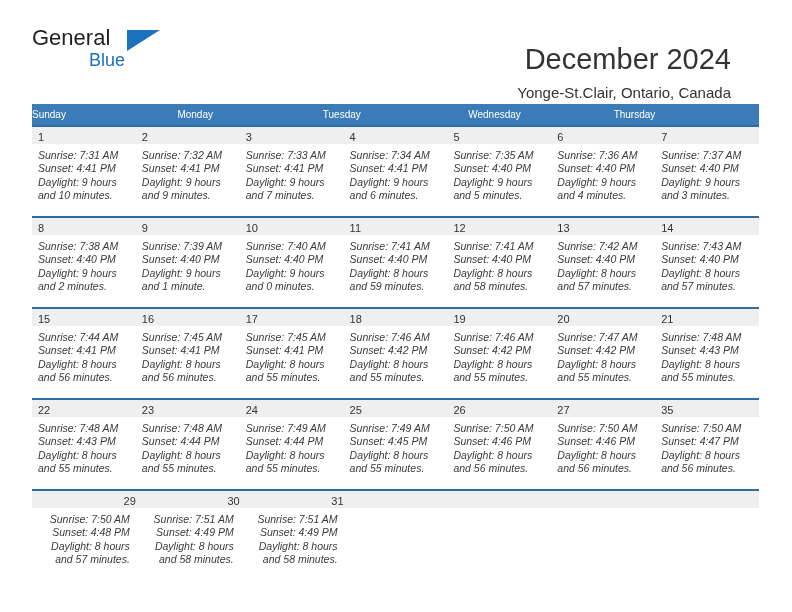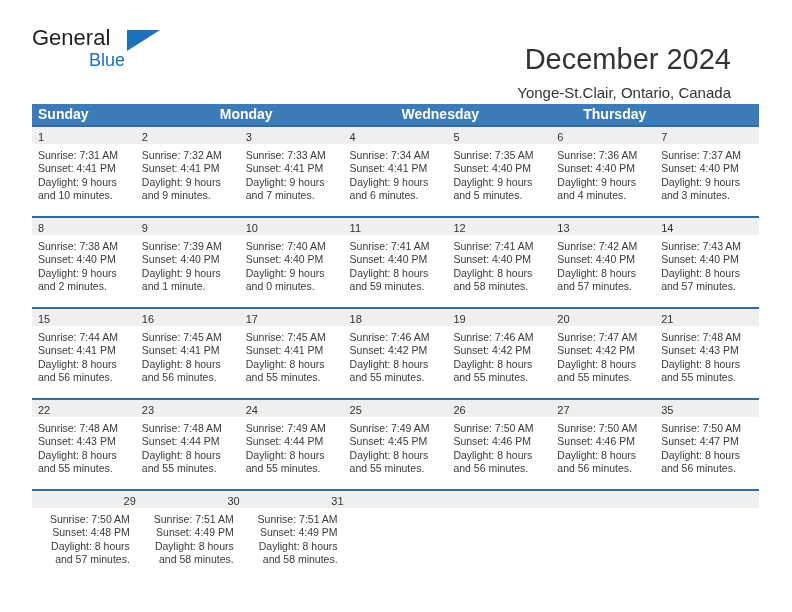--- a/index.html
+++ b/index.html
@@ -92,26 +92,25 @@
     width: 727px;
   }
   .weekdays {
     display: flex;
     background: #3b7cb8;
     height: 21px;
   }
   .weekday {
     flex: 1 1 0;
     color: #ffffff;
-    font-size: 14px;
+    font-size: 10px;
     line-height: 21px;
-    padding-left: 6px;
+    padding-left: 0;
     box-sizing: border-box;
     white-space: nowrap;
-    font-weight: bold;
   }
   .week {
     display: flex;
     border-top: 2px solid #2d6da3;
     height: 91px;
     box-sizing: border-box;
   }
   .week.last {
     height: 91px;
     text-align: right;
@@ -131,20 +130,21 @@
   .day-num {
     font-size: 11px;
     color: #333333;
     line-height: 17px;
   }
   .day-info {
     padding: 5px 6px 0 6px;
     font-size: 10.5px;
     line-height: 13.4px;
     color: #3a3a3a;
+    font-style: italic;
   }
   .day-info div {
     white-space: nowrap;
   }
   .day-cell.empty .day-num-band {
     background: #efefef;
   }
 </style>
 </head>
 <body>
@@ -164,20 +164,21 @@
       <div class="cal-subtitle">Yonge-St.Clair, Ontario, Canada</div>
     </div>
 
   </div>
 
   <div class="calendar">
 
     <div class="weekdays">
       <div class="weekday">Sunday</div>
       <div class="weekday">Monday</div>
+      <div class="weekday">Tuesday</div>
       <div class="weekday">Wednesday</div>
       <div class="weekday">Thursday</div>
     </div>
 
     <div class="week">
       <div class="day-cell">
         <div class="day-num-band"><span class="day-num">1</span></div>
         <div class="day-info">
           <div>Sunrise: 7:31 AM</div>
           <div>Sunset: 4:41 PM</div>

